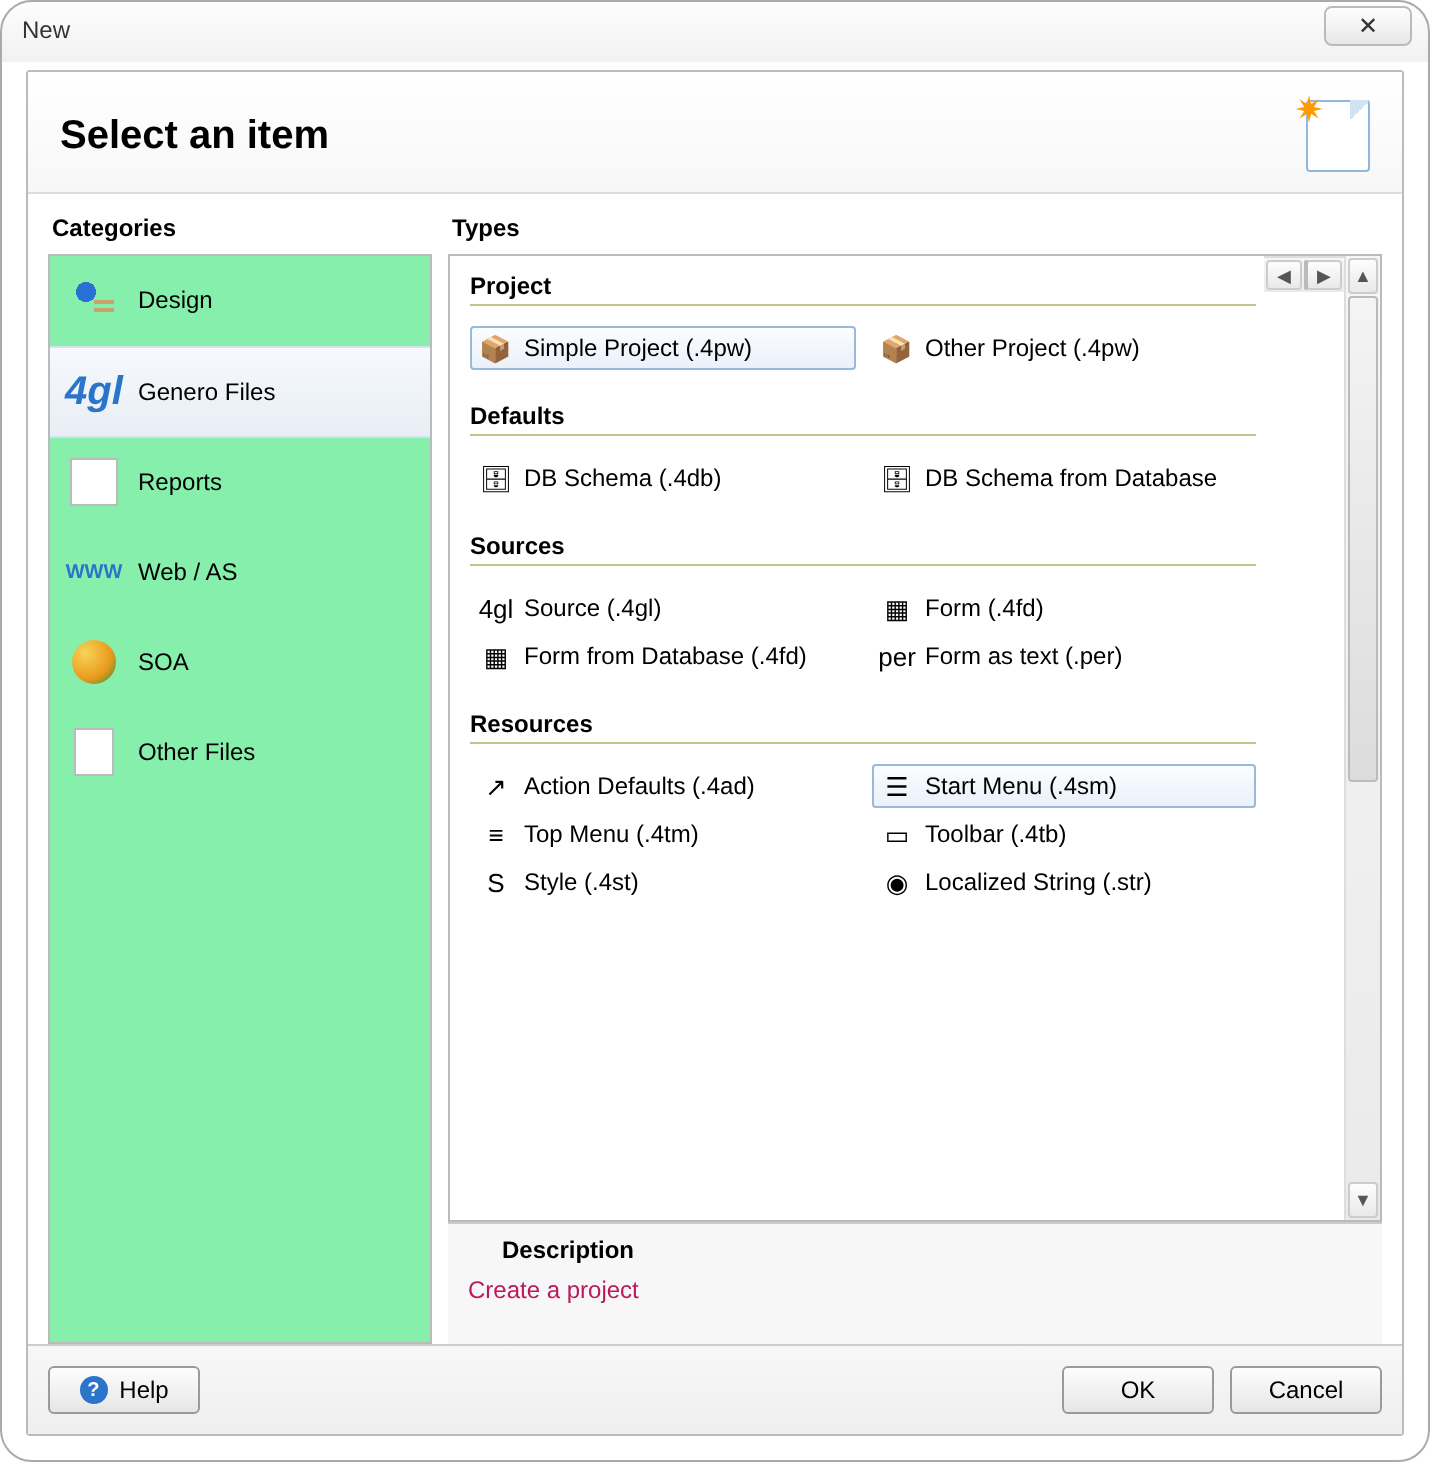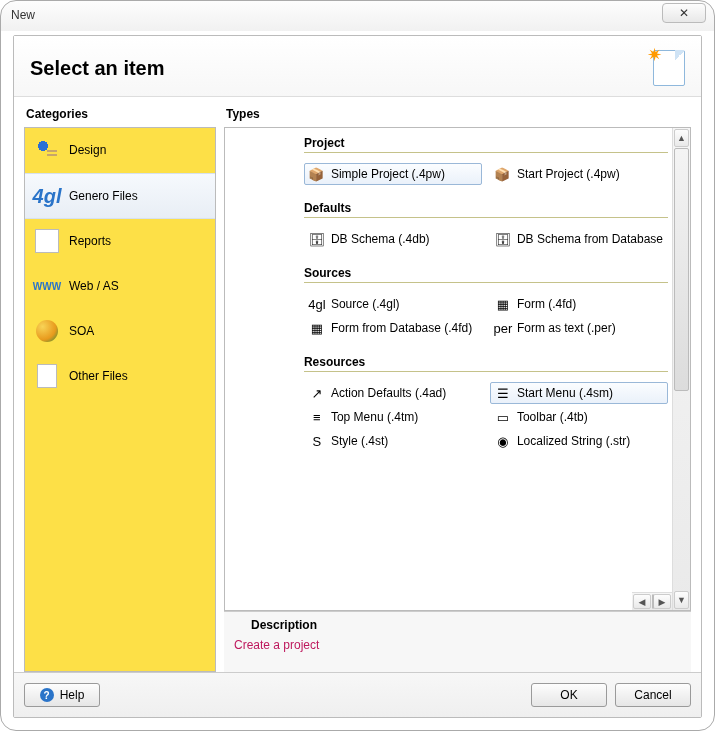--- a/index.html
+++ b/index.html
@@ -93,21 +93,21 @@
     padding: 4px 0 6px 2px;
   }
   .categories {
     width: 192px;
     display:flex;
     flex-direction:column;
   }
   .cat-list {
     flex:1;
     border:1px solid #bbb;
-    background:#fde047;
+    background:#86efac;
     overflow:auto;
   }
   .cat-item {
     display:flex;
     align-items:center;
     gap:8px;
     padding:8px 8px;
     cursor:pointer;
     border-bottom:1px solid transparent;
   }
@@ -307,31 +307,31 @@
             <div class="cat-item">
               <div class="cat-icon ic-other"></div>
               <span>Other Files</span>
             </div>
           </div>
       </div>
 
       <div class="types">
         <div class="col-label">Types</div>
         <div class="types-frame">
-          <div style="flex:1;display:flex;flex-direction:column;min-width:0;align-items:flex-end;">
+          <div style="flex:1;display:flex;flex-direction:row;min-width:0;">
             <div class="types-scroll" id="types-scroll">
                 <div class="group-header">Project</div>
                 <div class="group-body">
                   <div class="type-item selected">
                     <span class="ticon">📦</span>
                     <span>Simple Project (.4pw)</span>
                   </div>
                   <div class="type-item">
                     <span class="ticon">📦</span>
-                    <span>Start Project (.4pw)</span>
+                    <span>Other Project (.4pw)</span>
                   </div>
                 </div>
                 <div class="group-header">Defaults</div>
                 <div class="group-body">
                   <div class="type-item">
                     <span class="ticon">🗄</span>
                     <span>DB Schema (.4db)</span>
                   </div>
                   <div class="type-item">
                     <span class="ticon">🗄</span>

